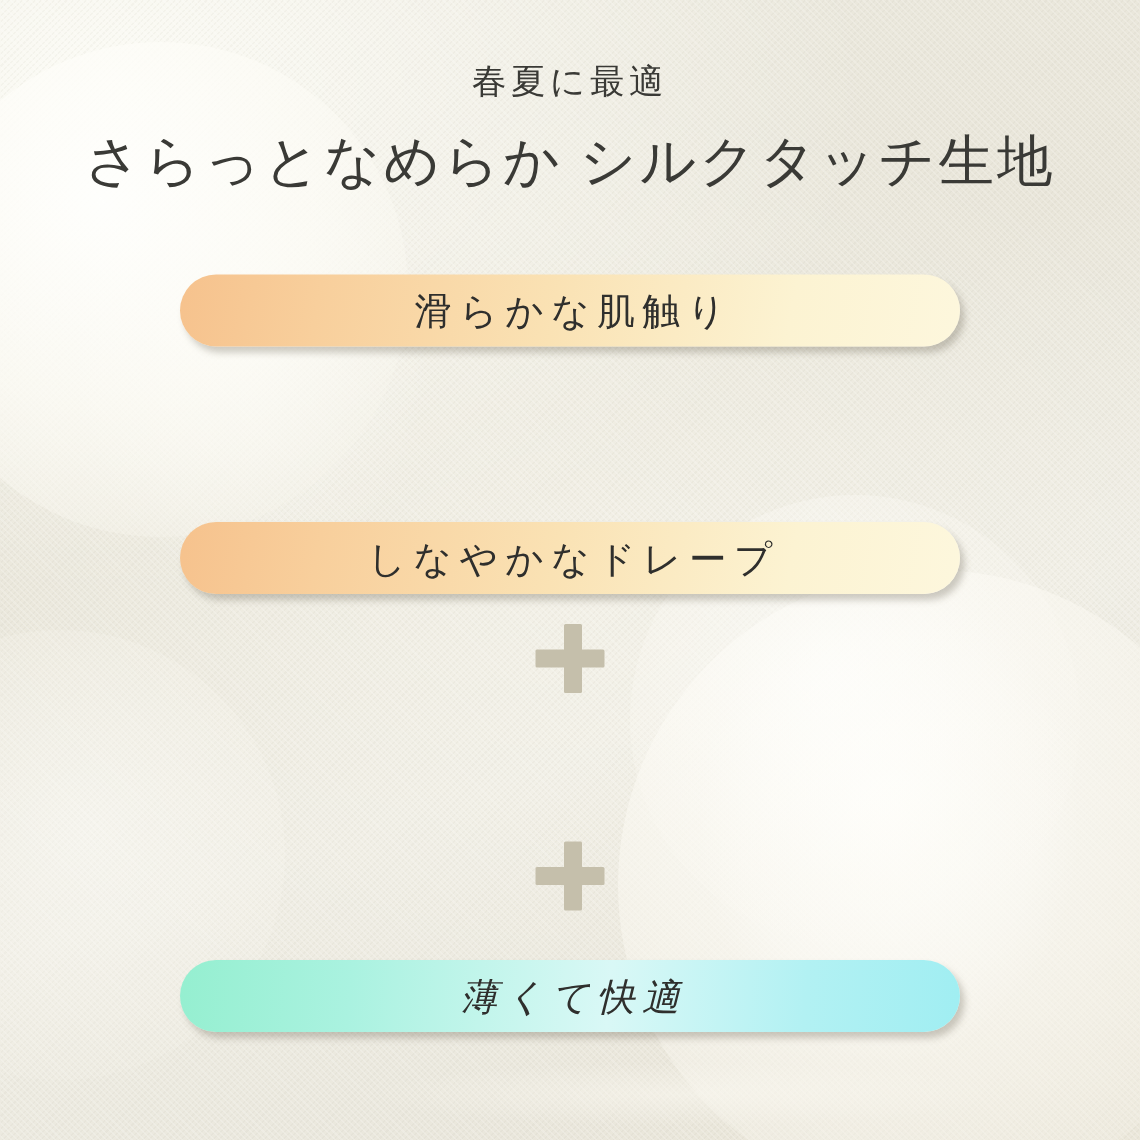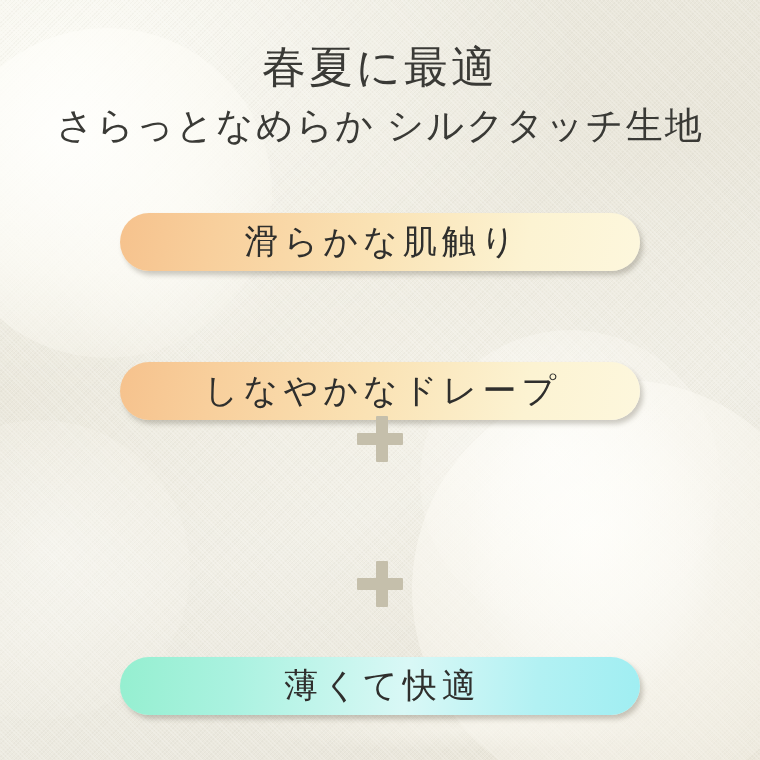--- a/index.html
+++ b/index.html
@@ -96,56 +96,55 @@
 
   .headline {
     position: absolute;
     top: 40px;
     left: 0;
     right: 0;
     text-align: center;
     color: #3a3a36;
   }
   .headline-line1 {
-    font-size: 44px;
+    font-size: 23px;
     letter-spacing: 3px;
     line-height: 1.28;
     font-weight: 400;
   }
   .headline-line2 {
     font-size: 37px;
     letter-spacing: 2px;
     line-height: 1.3;
-    margin-top: 6px;
+    margin-top: 16px;
     font-weight: 400;
   }
 
   .pill {
     position: absolute;
     left: 120px;
     width: 520px;
-    height: 58px;
+    height: 48px;
     border-radius: 29px;
     display: flex;
     align-items: center;
     justify-content: center;
     box-shadow: 3px 4px 5px rgba(95,88,72,0.30);
     color: #2f2f2d;
-    font-size: 34px;
+    font-size: 25px;
     letter-spacing: 5px;
     text-indent: 5px;
     white-space: nowrap;
-    margin-top: 30px;
   }
 
   .pill-1 { top: 183px; background: linear-gradient(100deg, #f6c28d 0%, #f8cf9c 18%, #fae2b4 48%, #fcf3d2 78%, #fdf7dd 100%); }
   .pill-2 { top: 258px; background: linear-gradient(100deg, #f6c28d 0%, #f8cf9c 18%, #fae2b4 48%, #fcf3d2 78%, #fdf7dd 100%); }
-  .pill-3 { top: 332px; background: linear-gradient(100deg, #f6c28d 0%, #f8cf9c 18%, #fae2b4 48%, #fcf3d2 78%, #fdf7dd 100%); }
+  .pill-3 { top: 348px; background: linear-gradient(100deg, #f6c28d 0%, #f8cf9c 18%, #fae2b4 48%, #fcf3d2 78%, #fdf7dd 100%); }
   .pill-4 { top: 482px; background: linear-gradient(95deg, #f4828f 0%, #f79ba0 22%, #fbd0ca 56%, #f9b4b1 80%, #f79aa2 100%); }
-  .pill-5 { top: 627px; background: linear-gradient(95deg, #95efd0 0%, #aaf2e0 22%, #d9f8f6 55%, #b2f1f3 80%, #a0eef2 100%); }
+  .pill-5 { top: 640px; background: linear-gradient(95deg, #95efd0 0%, #aaf2e0 22%, #d9f8f6 55%, #b2f1f3 80%, #a0eef2 100%); font-style: italic; }
 
   .plus {
     position: absolute;
     left: 50%;
     transform: translateX(-50%);
     width: 46px;
     height: 46px;
   }
   .plus::before,
   .plus::after {

